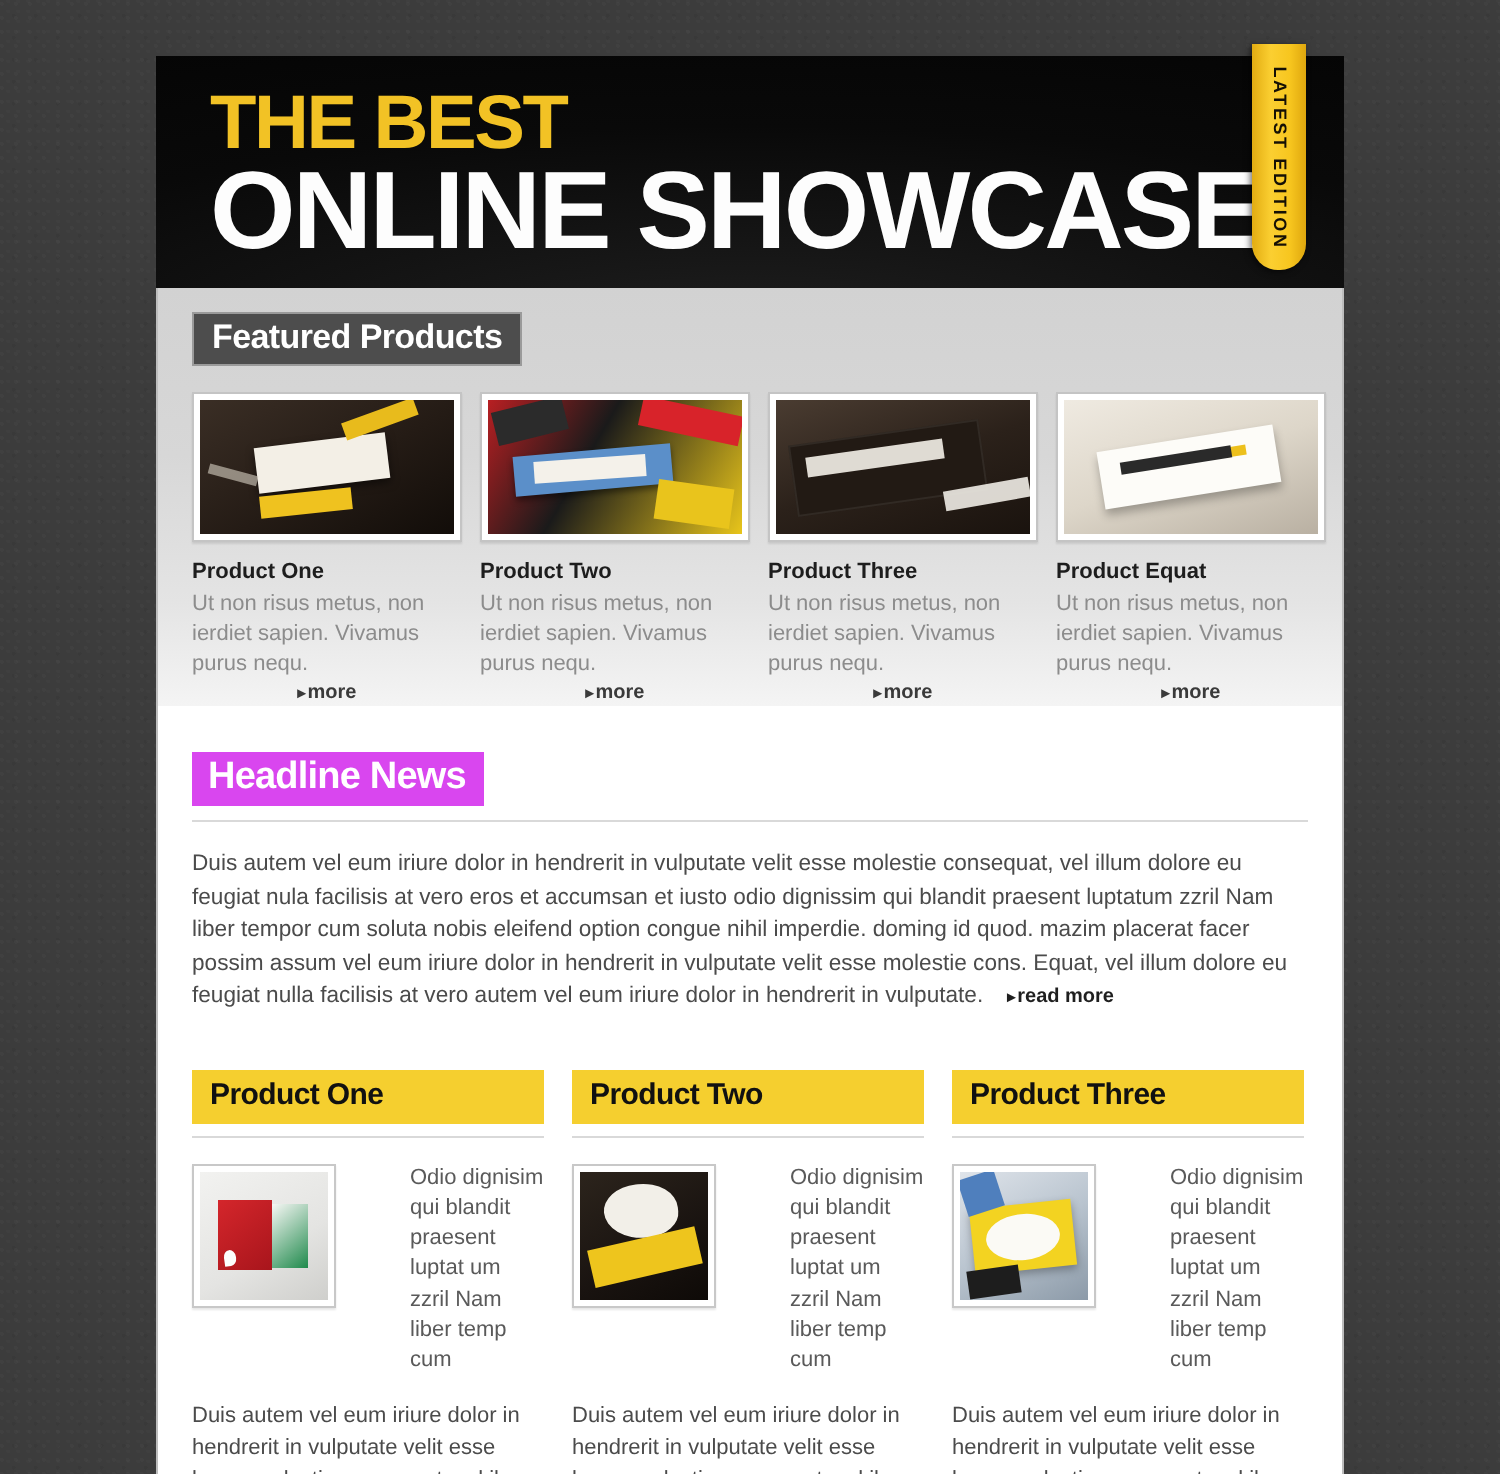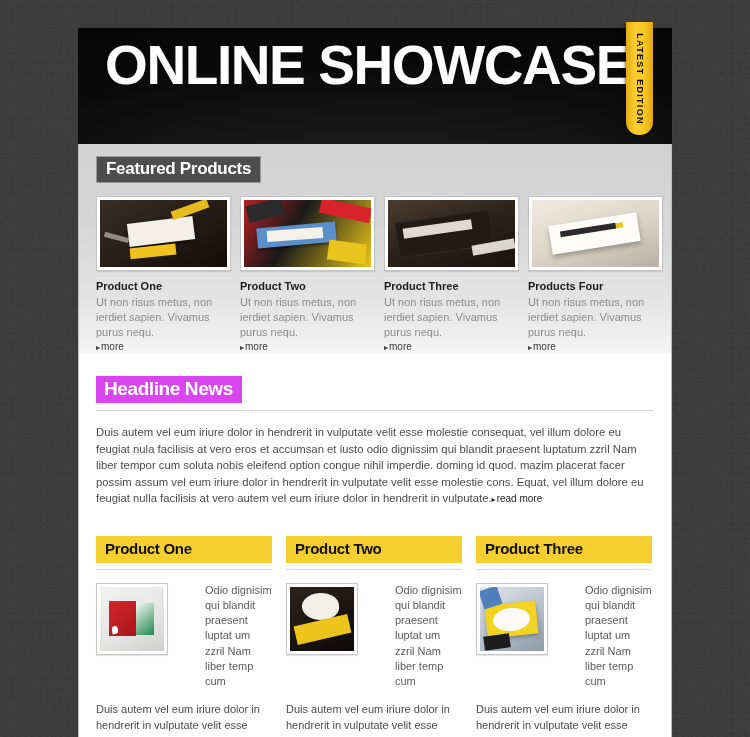--- a/index.html
+++ b/index.html
@@ -134,23 +134,23 @@
     color: #1d1d1d;
   }
   .prod-desc {
     margin-top: 3px;
     font-size: 11px;
     line-height: 15px;
     color: #8c8c8c;
   }
   .more-link {
     margin-top: 1px;
-    text-align: left;
+    text-align: center;
     font-size: 10px;
-    font-weight: normal;
+    font-weight: bold;
     color: #3a3a3a;
   }
   .arrow { font-size: 8px; margin-right: 1px; }
 
   
   .main {
     background: #ffffff;
     border-left: 1px solid #bdbdbd;
     border-right: 1px solid #bdbdbd;
     padding: 23px 17px 0 17px;
@@ -173,24 +173,24 @@
   }
   .news-body {
     margin-top: 13px;
     font-size: 11.3px;
     line-height: 16.5px;
     color: #4b4b4b;
     text-align: left;
   }
   .read-more {
     font-size: 10px;
-    font-weight: normal;
+    font-weight: bold;
     color: #1f1f1f;
     white-space: nowrap;
-    margin-left: 0;
+    margin-left: 12px;
   }
 
   
   .cols {
     display: flex;
     gap: 14px;
     margin-top: 27px;
   }
   .col { width: 176px; }
   .badge-yellow {
@@ -323,20 +323,21 @@
   .art-iprint .sp2 { position:absolute; left:2%; top:2%; width:30%; height:30%; background:#4f7fbd; transform:rotate(-18deg);}
   .art-iprint .sp3 { position:absolute; left:6%; top:76%; width:40%; height:22%; background:#1d1d1d; transform:rotate(-8deg);}
 </style>
 </head>
 <body>
 
 <div class="page">
 
   <div class="banner">
     <div class="banner-inner">
+      <div class="title-line1">THE BEST</div>
       <div class="title-line2">ONLINE SHOWCASE</div>
     </div>
     <div class="ribbon">
       <span class="ribbon-text">LATEST EDITION</span>
     </div>
   </div>
 
   <div class="featured">
     <div class="badge-dark">Featured Products</div>
 
@@ -377,21 +378,21 @@
         <div class="prod-desc">Ut non risus metus, non ierdiet sapien. Vivamus purus nequ.</div>
         <div class="more-link"><span class="arrow">▸</span><span>more</span></div>
       </div>
 
       <div class="prod-card">
         <div class="thumb">
           <div class="thumb-img art-stack">
               <span class="sp1"></span>
             </div>
         </div>
-        <div class="prod-name">Products Four</div>
+        <div class="prod-name">Product Equat</div>
         <div class="prod-desc">Ut non risus metus, non ierdiet sapien. Vivamus purus nequ.</div>
         <div class="more-link"><span class="arrow">▸</span><span>more</span></div>
       </div>
 
     </div>
   </div>
 
   <div class="main">
 
     <div class="badge-black">Headline News</div>

